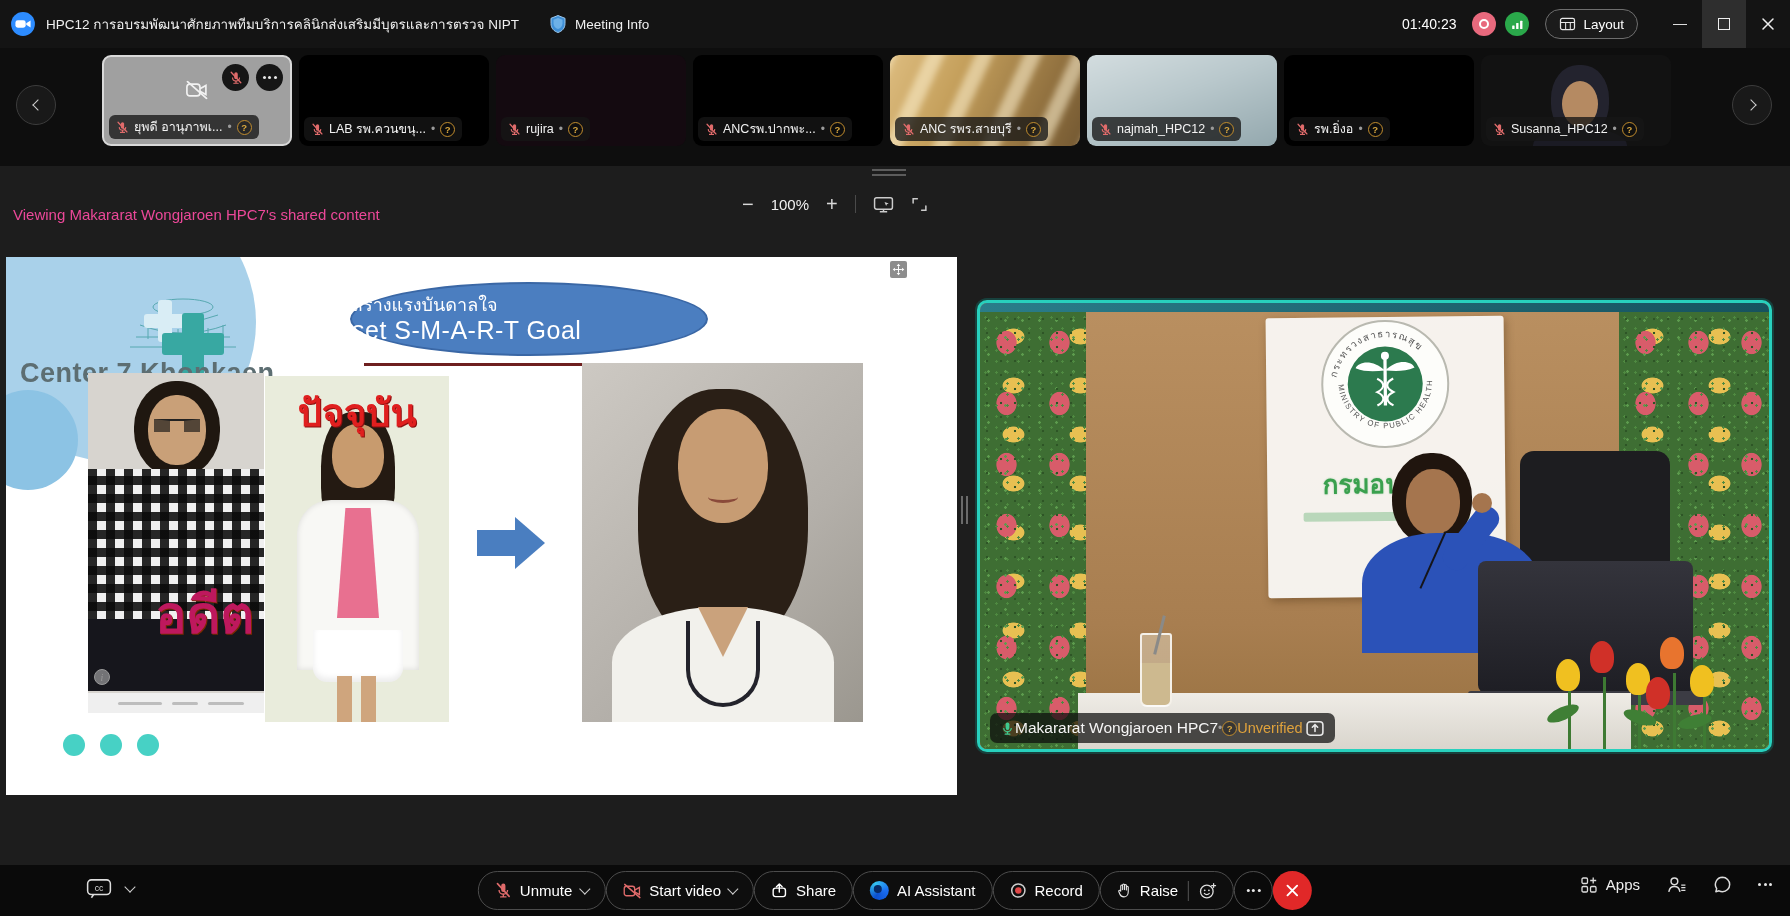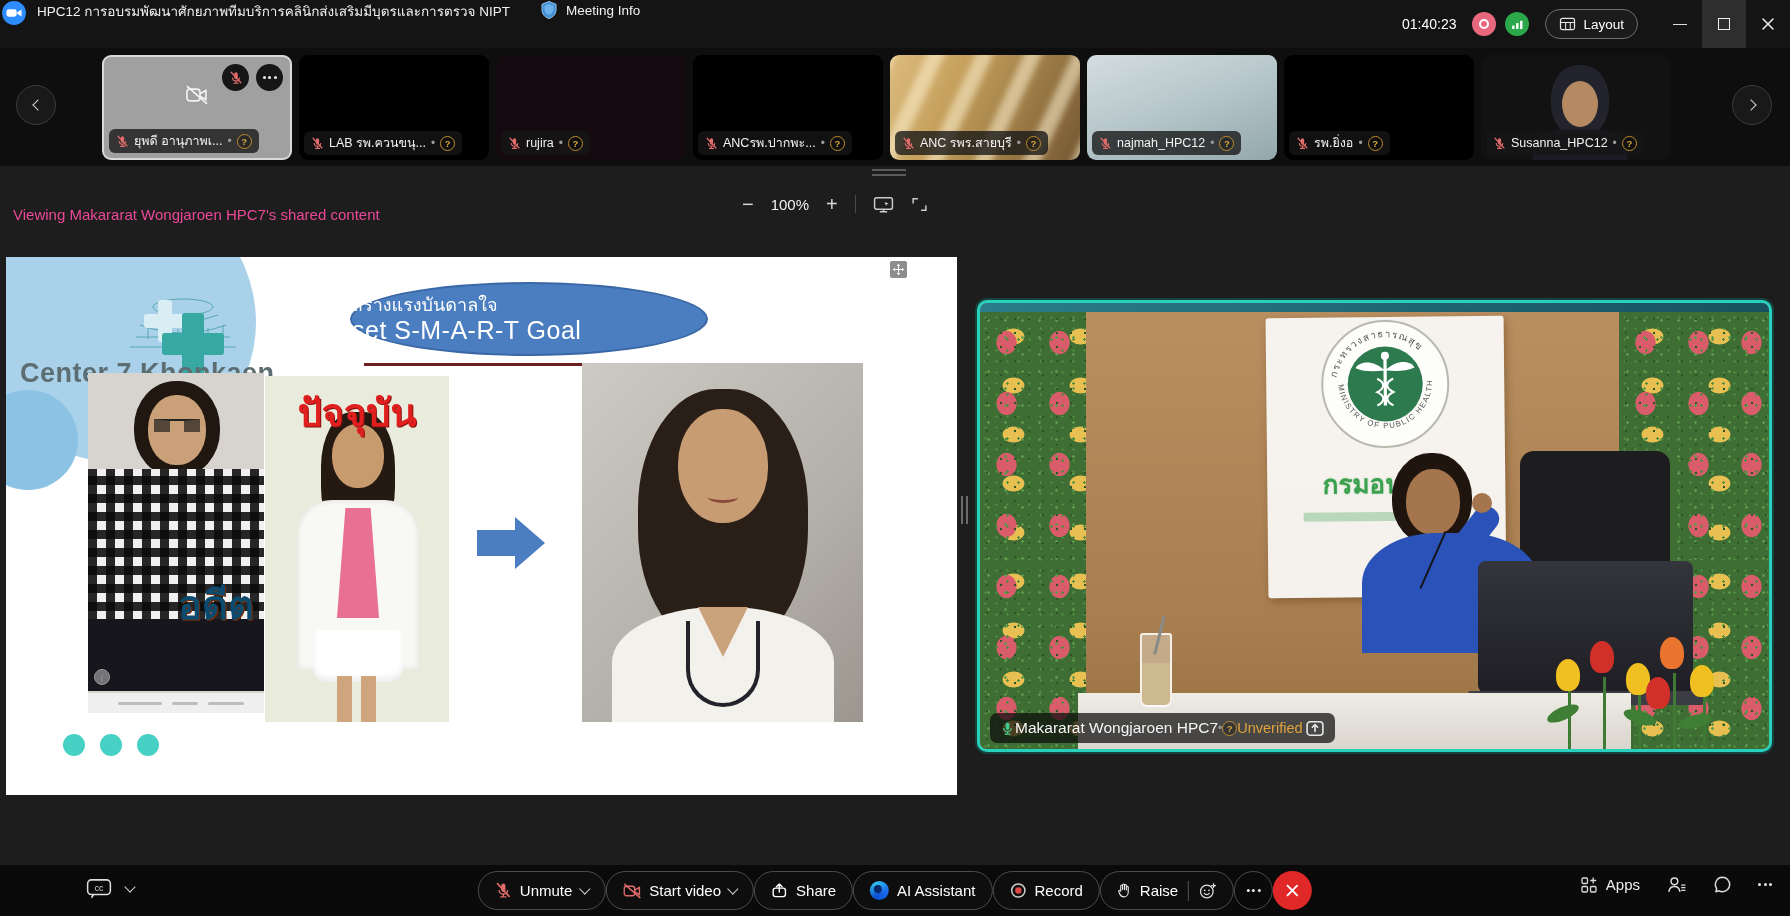--- a/index.html
+++ b/index.html
@@ -2,21 +2,21 @@
 <html><head>
 <meta charset="utf-8">
 <style>
   * { margin:0; padding:0; box-sizing:border-box; }
   html,body { width:1790px; height:916px; background:#1d1d1d; overflow:hidden;
               font-family:"Liberation Sans", sans-serif; color:#e8e8e8; }
   svg { display:block; }
 
   
   .titlebar { position:absolute; top:0; left:0; width:1790px; height:48px; background:#141414;
-              display:flex; align-items:flex-start; padding-left:1px; }
+              display:flex; align-items:center; padding-left:10px; }
   .zlogo { width:26px; height:26px; margin-right:10px; flex:none; }
   .meeting-title { font-size:13.5px; color:#f0f0f0; white-space:nowrap; }
   .mi-wrap { display:flex; align-items:center; gap:8px; margin-left:30px; cursor:pointer; }
   .mi-label { font-size:13.5px; color:#f0f0f0; }
   .tb-right { margin-left:auto; display:flex; align-items:center; height:48px; }
   .timer { font-size:14px; color:#fff; margin-right:16px; }
   .rec-ind { width:24px; height:24px; border-radius:50%; background:#e8697d; display:flex;
              align-items:center; justify-content:center; margin-right:9px; }
   .rec-ind span { width:10px; height:10px; border:2px solid #fff; border-radius:50%; }
   .net-ind { width:24px; height:24px; border-radius:50%; background:#2aa84a; display:flex;
@@ -32,21 +32,21 @@
   
   .strip { position:absolute; top:48px; left:0; width:1790px; height:118px; background:#0e0e0e; }
   .navbtn { position:absolute; top:37px; width:40px; height:40px; border-radius:50%;
             background:#191919; border:1px solid #3c3c3c; display:flex; align-items:center;
             justify-content:center; cursor:pointer; z-index:5; }
   .chev { width:8px; height:8px; border-right:1.8px solid #cfcfcf; border-bottom:1.8px solid #cfcfcf; }
   .chev.left { transform:rotate(135deg); margin-left:3px; }
   .chev.right { transform:rotate(-45deg); margin-right:3px; }
   .chev.down { transform:rotate(45deg); margin-top:-3px; }
   .tiles { position:absolute; left:102px; top:7px; display:flex; gap:7px; }
-  .tile { width:190px; height:105px; border-radius:9px; position:relative; overflow:hidden;
+  .tile { width:190px; height:91px; border-radius:9px; position:relative; overflow:hidden;
           background:#000; cursor:pointer; flex:none; }
   .tile.t1 { background:#a0a0a0; border:2px solid #d9d9d9; }
   .tile.t3 { background:#140a10; }
   .tile.t5 .blurbg { position:absolute; inset:-8px;
      background:linear-gradient(115deg,#e0c084 0%,#c5a05c 35%,#8f6f3e 75%,#6e5430 100%); filter:blur(3px); }
   .tile.t5 .blurbg:after { content:""; position:absolute; inset:0;
      background:repeating-linear-gradient(115deg, rgba(255,243,210,.55) 0 16px, transparent 16px 44px); }
   .tile.t6 .blurbg { position:absolute; inset:-8px;
      background:linear-gradient(160deg,#d7e0e2 0%,#b9c8cc 45%,#8fa4aa 100%); filter:blur(3px); }
   .tile.t8 { background:#121212; }
@@ -111,21 +111,21 @@
   .pl-hair { position:absolute; left:46px; top:8px; width:86px; height:96px; background:#1f1710; border-radius:48%; }
   .pl-face { position:absolute; left:60px; top:22px; width:58px; height:70px; background:#c9a078; border-radius:48%; }
   .pl-glass { position:absolute; left:66px; top:46px; width:46px; height:13px;
               border-left:16px solid rgba(20,20,20,.65); border-right:16px solid rgba(20,20,20,.65);
               border-top:2px solid #222; }
   .pl-shirt { position:absolute; left:0; top:96px; width:176px; height:160px;
      background-color:#f0f0f0;
      background-image:repeating-linear-gradient(0deg, rgba(10,10,10,.88) 0 9px, transparent 9px 18px),
                       repeating-linear-gradient(90deg, rgba(10,10,10,.88) 0 9px, transparent 9px 18px); }
   .pl-pants { position:absolute; left:0; top:246px; width:176px; height:72px; background:#16161c; }
-  .pl-cap { position:absolute; right:10px; top:200px; font-size:40px; font-weight:bold; color:#0c4a6e;
+  .pl-cap { position:absolute; right:10px; top:200px; font-size:52px; font-weight:bold; color:#be185d;
             text-shadow:1px 1px 0 #7a2a00; }
   .info-ic { position:absolute; left:6px; bottom:28px; width:16px; height:16px; border-radius:50%;
              border:1.4px solid #999; color:#999; font-size:10px; font-style:italic; font-family:"Liberation Serif",serif;
              display:flex; align-items:center; justify-content:center; background:rgba(255,255,255,.4); }
   .pl-footer { position:absolute; left:0; bottom:0; width:100%; height:20px; background:#efefef;
                display:flex; align-items:center; gap:10px; padding-left:30px; }
   .pl-footer i { height:3px; background:#bdbdbd; border-radius:2px; display:block; }
   
   .photoR { position:absolute; left:259px; top:119px; width:184px; height:346px; background:#e9ecdc; overflow:hidden; }
   .pr-hair { position:absolute; left:56px; top:36px; width:74px; height:130px; background:#241a12; border-radius:42%; }

